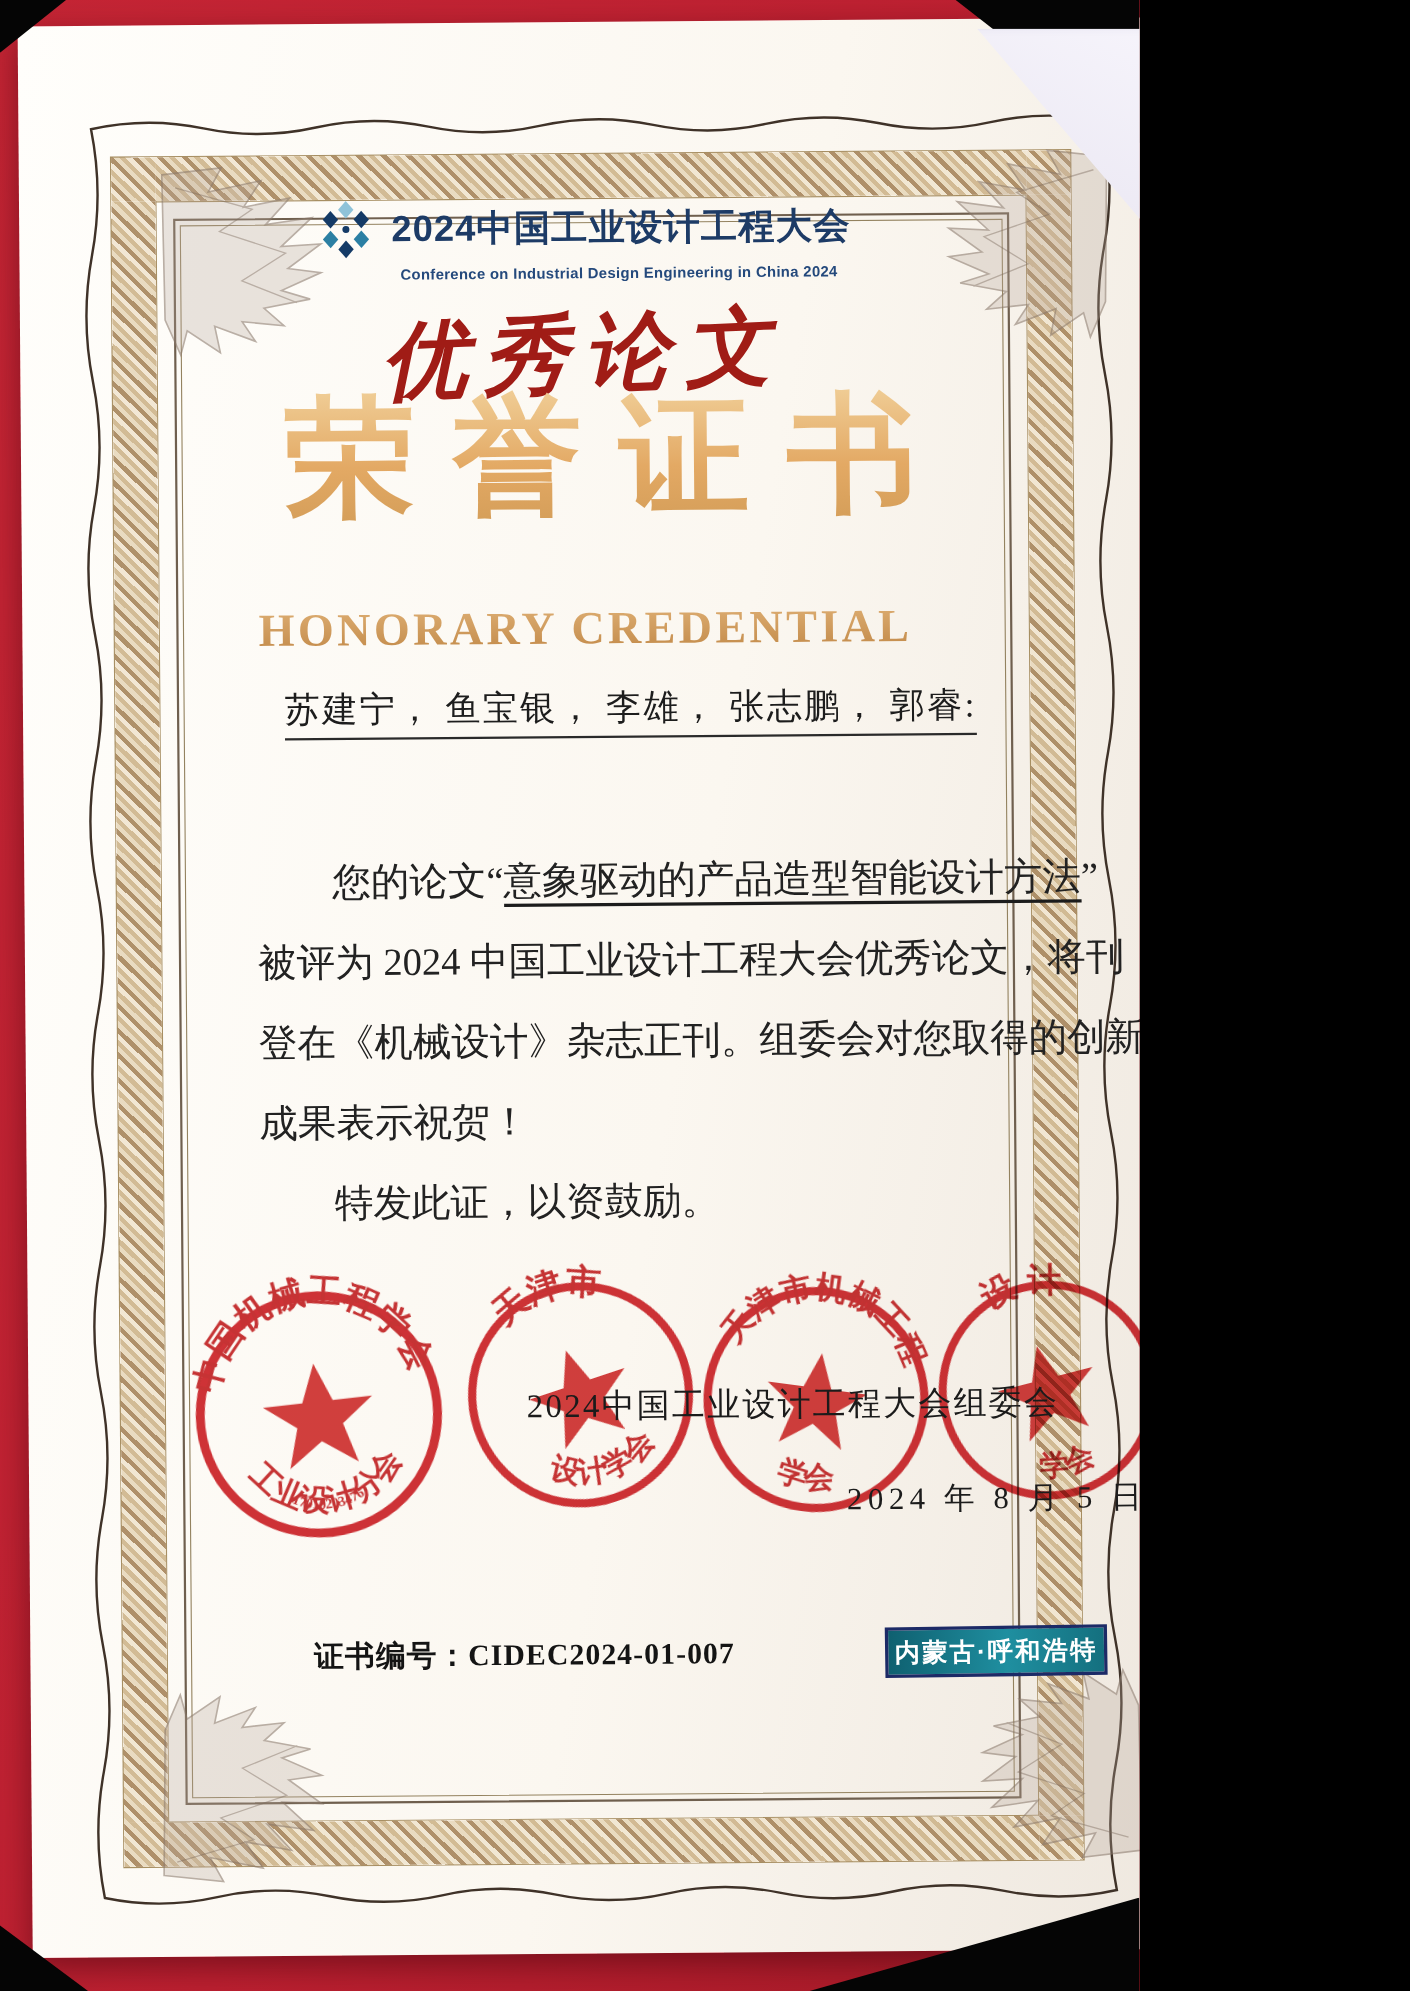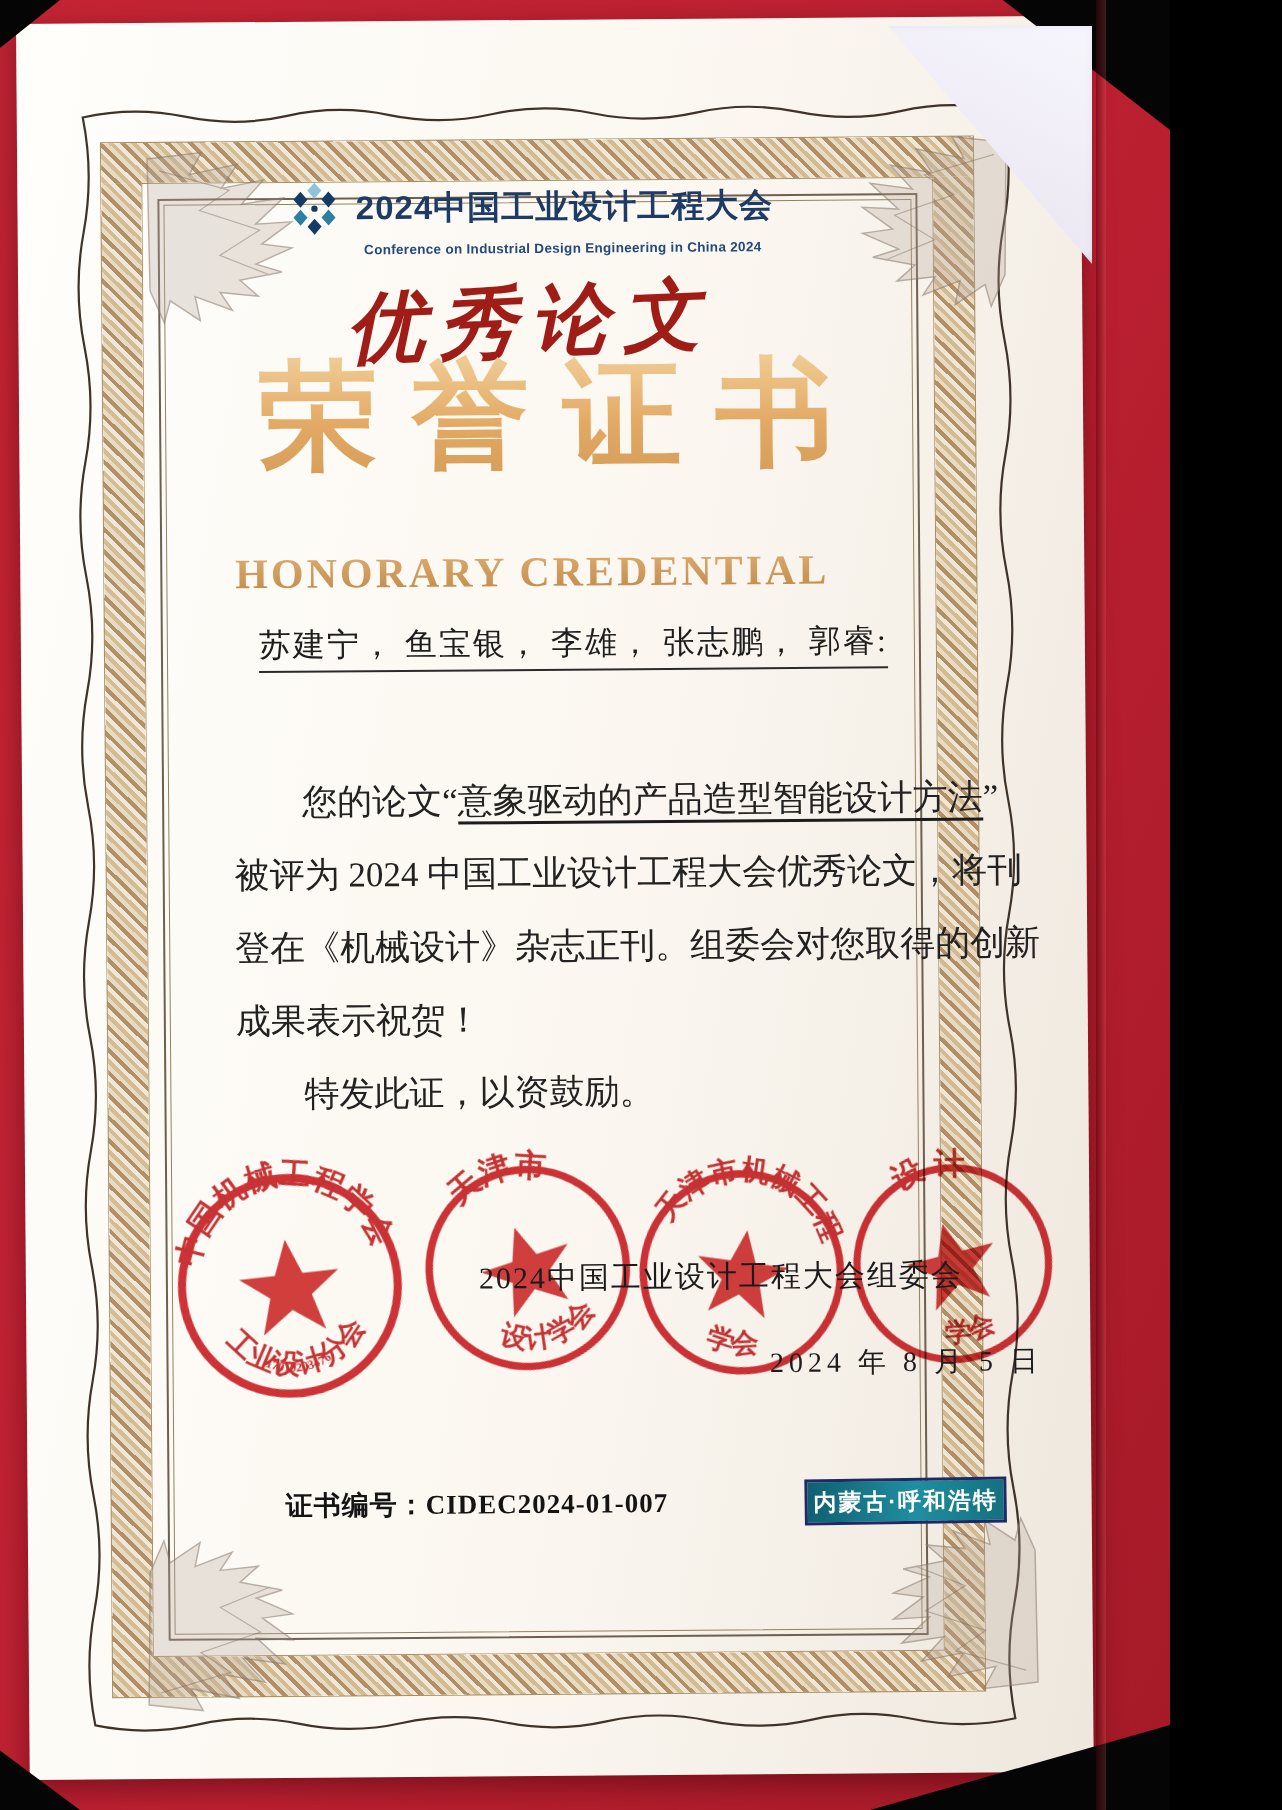--- a/index.html
+++ b/index.html
@@ -1,19 +1,19 @@
 <!DOCTYPE html>
 <html><head>
 <meta charset="utf-8">
 <style>
   * { margin:0; padding:0; box-sizing:border-box; }
   html,body { width:1282px; height:1810px; }
   body { font-family:"Liberation Serif", serif; background:#000; }
 
-  .photo { position:relative; width:1170px; height:1810px; overflow:hidden;
+  .photo { position:relative; width:1036px; height:1810px; overflow:hidden;
     background:linear-gradient(115deg,#c52535 0%,#bd2031 55%,#a51a28 100%); }
 
   
   .corner-black { position:absolute; background:#050505; }
   .cb-tl { left:0; top:0; width:60px; height:60px; clip-path:polygon(0 0,100% 0,0 80%); }
   .cb-tr { right:0; top:0; width:190px; height:130px; clip-path:polygon(12% 0,100% 0,100% 100%); }
   .cb-bl { left:0; bottom:0; width:80px; height:70px; clip-path:polygon(0 15%,0 100%,100% 100%); }
   .cb-br { right:0; bottom:0; width:300px; height:85px; clip-path:polygon(0 100%,100% 0,100% 100%); }
   .spine { position:absolute; top:0; bottom:0; left:1096px; width:10px;
     background:linear-gradient(90deg,rgba(80,0,8,.45),rgba(255,120,120,.2)); }

